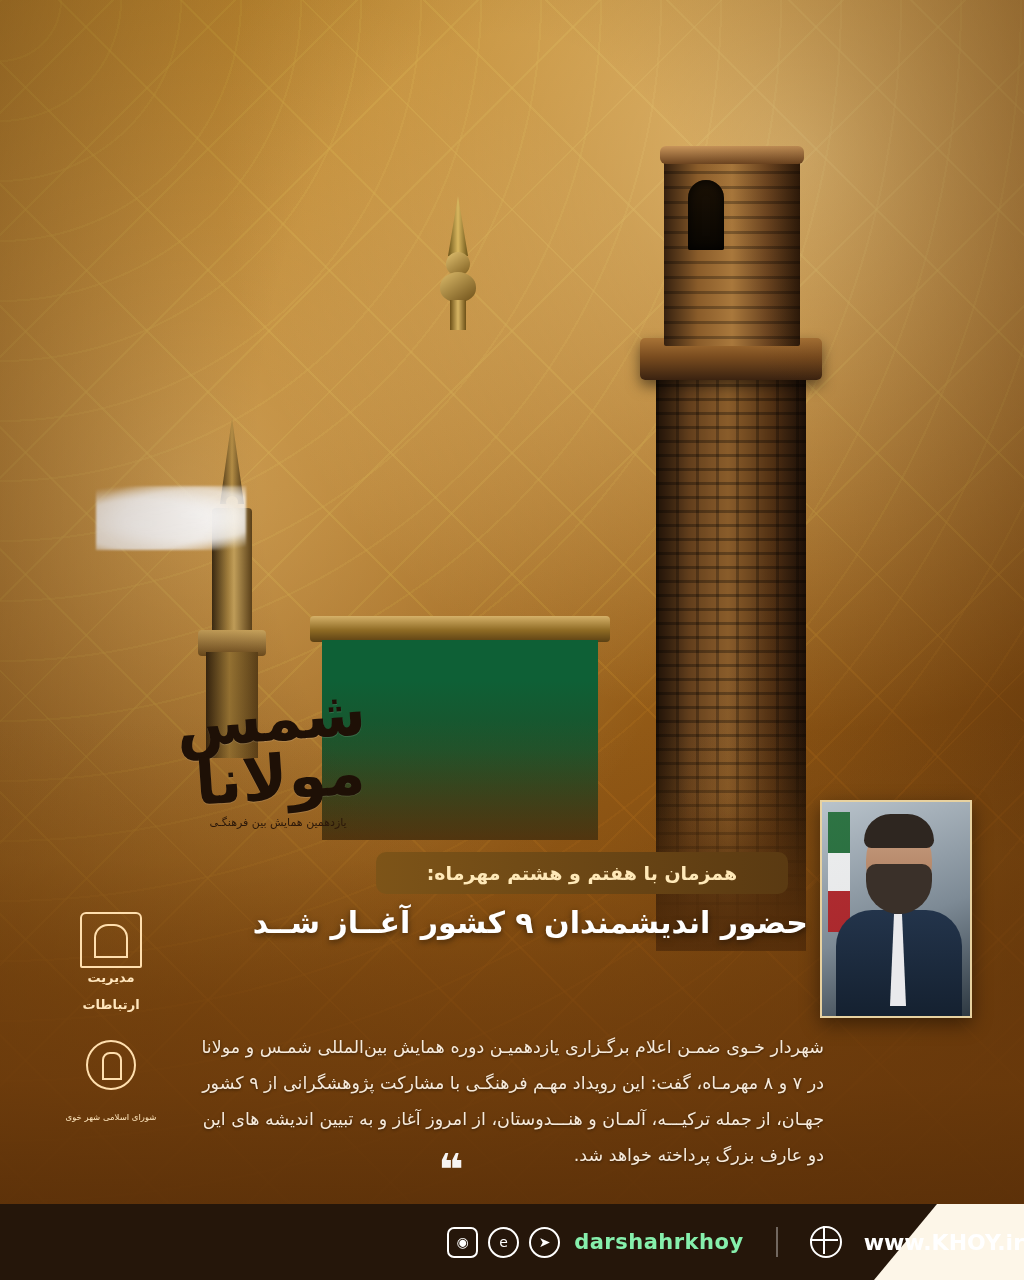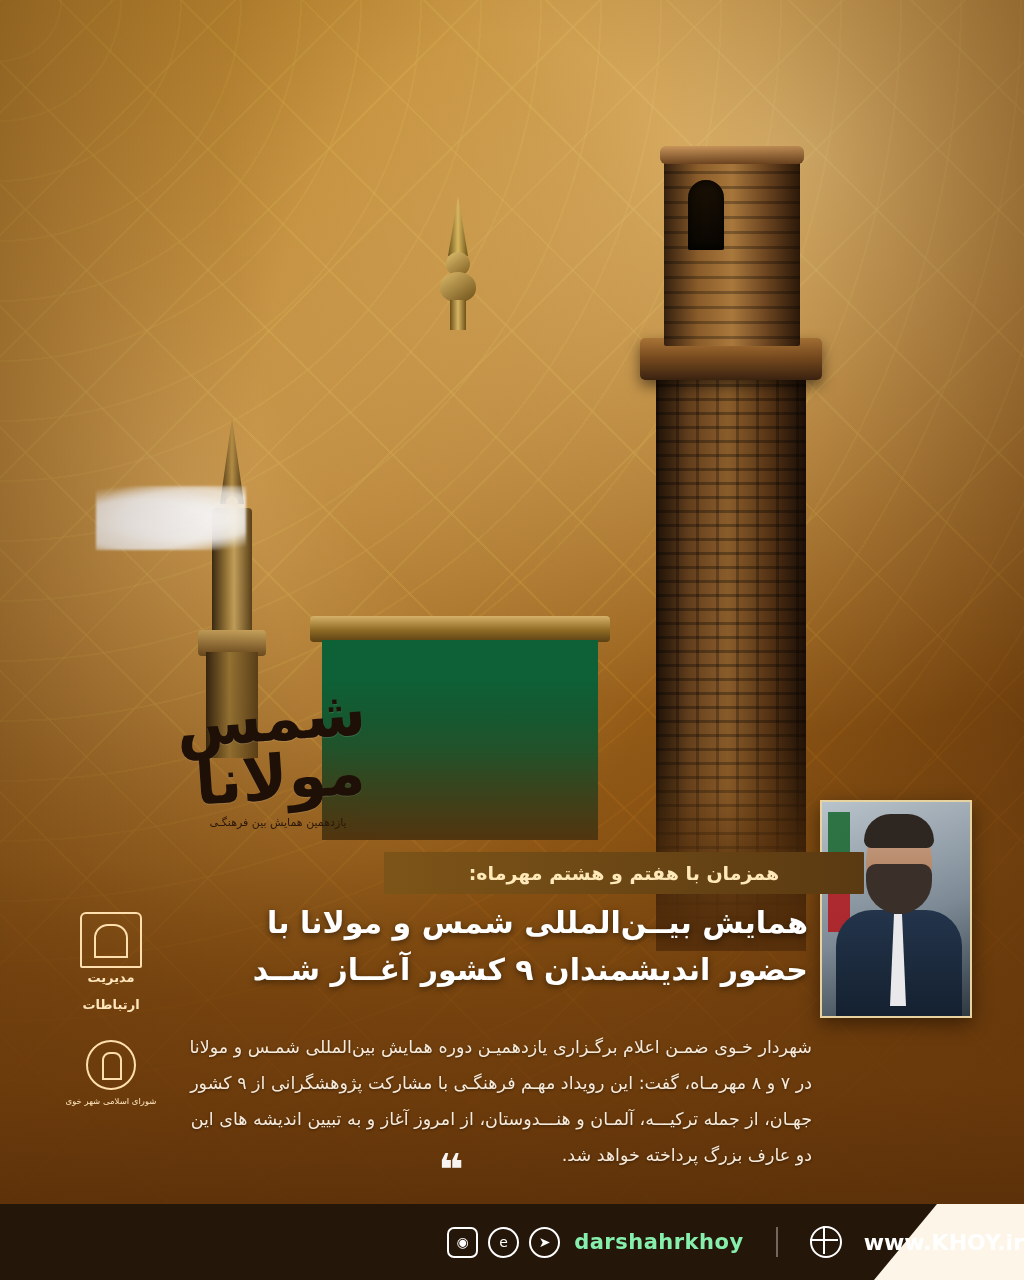--- a/index.html
+++ b/index.html
@@ -164,35 +164,35 @@
   .p-bg{position:absolute;inset:0;background:linear-gradient(160deg,#b9c3cb,#7d8a95 55%,#2e3942);}
   .p-flag{position:absolute;left:6px;top:10px;width:22px;height:120px;background:linear-gradient(to bottom,#1f6b35 0 34%,#f2f2f2 34% 66%,#b01e22 66% 100%);opacity:.9;}
   .p-head{position:absolute;left:44px;top:18px;width:66px;height:80px;border-radius:50% 50% 45% 45%;background:linear-gradient(to bottom,#caa083,#a97a5b);}
   .p-hair{position:absolute;left:42px;top:12px;width:70px;height:34px;border-radius:36px 36px 10px 10px;background:#2e2620;}
   .p-beard{position:absolute;left:44px;top:62px;width:66px;height:50px;border-radius:12px 12px 40px 40px;background:#3a3029;}
   .p-body{position:absolute;left:14px;top:108px;width:126px;height:110px;background:linear-gradient(to bottom,#23344b,#14202f);border-radius:36px 36px 0 0;}
   .p-shirt{position:absolute;left:56px;top:112px;width:40px;height:92px;background:#e9e9ec;clip-path:polygon(40% 0,60% 0,70% 100%,30% 100%);}
 
   
   .ribbon{
-    position:absolute;left:384px;top:852px;width:480px;height:42px;
+    position:absolute;left:376px;top:852px;width:412px;height:42px;
     background:linear-gradient(to left,#5a3a12,#7d5418);
     display:flex;align-items:center;justify-content:center;
     color:#ffe9b8;font-size:19px;font-weight:bold;
-    border-radius:1px;
+    border-radius:10px;
   }
   .headline{
     position:absolute;left:188px;top:900px;width:620px;
     text-align:right;color:#ffffff;font-weight:bold;
     font-size:30px;line-height:1.55;
     text-shadow:0 2px 6px rgba(0,0,0,.5);
   }
   .headline .hl2{display:block;}
   .body-text{
-    position:absolute;left:176px;top:1030px;width:636px;
+    position:absolute;left:188px;top:1030px;width:636px;
     text-align:right;color:#f6eadb;font-size:17.5px;line-height:2.05;
     text-shadow:0 1px 3px rgba(0,0,0,.45);
   }
   .quote-mark{
     position:absolute;left:438px;top:1148px;color:#ffffff;font-size:44px;
     font-weight:bold;line-height:1;opacity:.95;
   }
 
   
   .logos{position:absolute;left:56px;top:912px;width:110px;text-align:center;color:#ffe6bd;}
@@ -208,21 +208,21 @@
   .logo-cap{font-size:13px;font-weight:bold;line-height:1.5;}
   .logo2{margin-top:26px;}
   .logo2 .seal{
     width:46px;height:46px;margin:0 auto;border:2px solid #ffdfae;border-radius:50%;
     position:relative;
   }
   .logo2 .seal:before{
     content:"";position:absolute;left:14px;top:10px;width:16px;height:24px;
     border:2px solid #ffdfae;border-radius:8px 8px 0 0;
   }
-  .logo2 .cap2{font-size:8.5px;margin-top:6px;color:#ffe6bd;}
+  .logo2 .cap2{font-size:8.5px;margin-top:22px;color:#ffe6bd;}
 
   
   .footer{
     position:absolute;left:0;bottom:0;width:1024px;height:76px;
     background:#25160a;display:flex;align-items:center;
   }
   .footer:before{
     content:"";position:absolute;right:0;bottom:0;width:150px;height:76px;
     background:#fdf6e8;
     clip-path:polygon(42% 0,100% 0,100% 100%,0 100%);
@@ -302,21 +302,20 @@
     <div class="p-body"></div>
     <div class="p-shirt"></div>
     <div class="p-head"></div>
     <div class="p-hair"></div>
     <div class="p-beard"></div>
   </div>
 
   <div class="ribbon">همزمان با هفتم و هشتم مهرماه:</div>
 
   <div class="headline">
-    <span class="hl1">همایش بیــن‌المللی شمس و مولانا با</span>
     <span class="hl2">حضور اندیشمندان ۹ کشور آغــاز شــد</span>
   </div>
 
   <div class="body-text">شهردار خـوی ضمـن اعلام برگـزاری یازدهمیـن دوره همایش بین‌المللی شمـس و مولانا در ۷ و ۸ مهرمـاه، گفت: این رویداد مهـم فرهنگـی با مشارکت پژوهشگرانی از ۹ کشور جهـان، از جمله ترکیـــه، آلمـان و هنـــدوستان، از امروز آغاز و به تبیین اندیشه های این دو عارف بزرگ پرداخته خواهد شد.</div>
   <div class="quote-mark">❝</div>
 
   <div class="footer">
     <div class="f-inner">
       <div class="f-icons">
         <div class="f-ic">◉</div>

